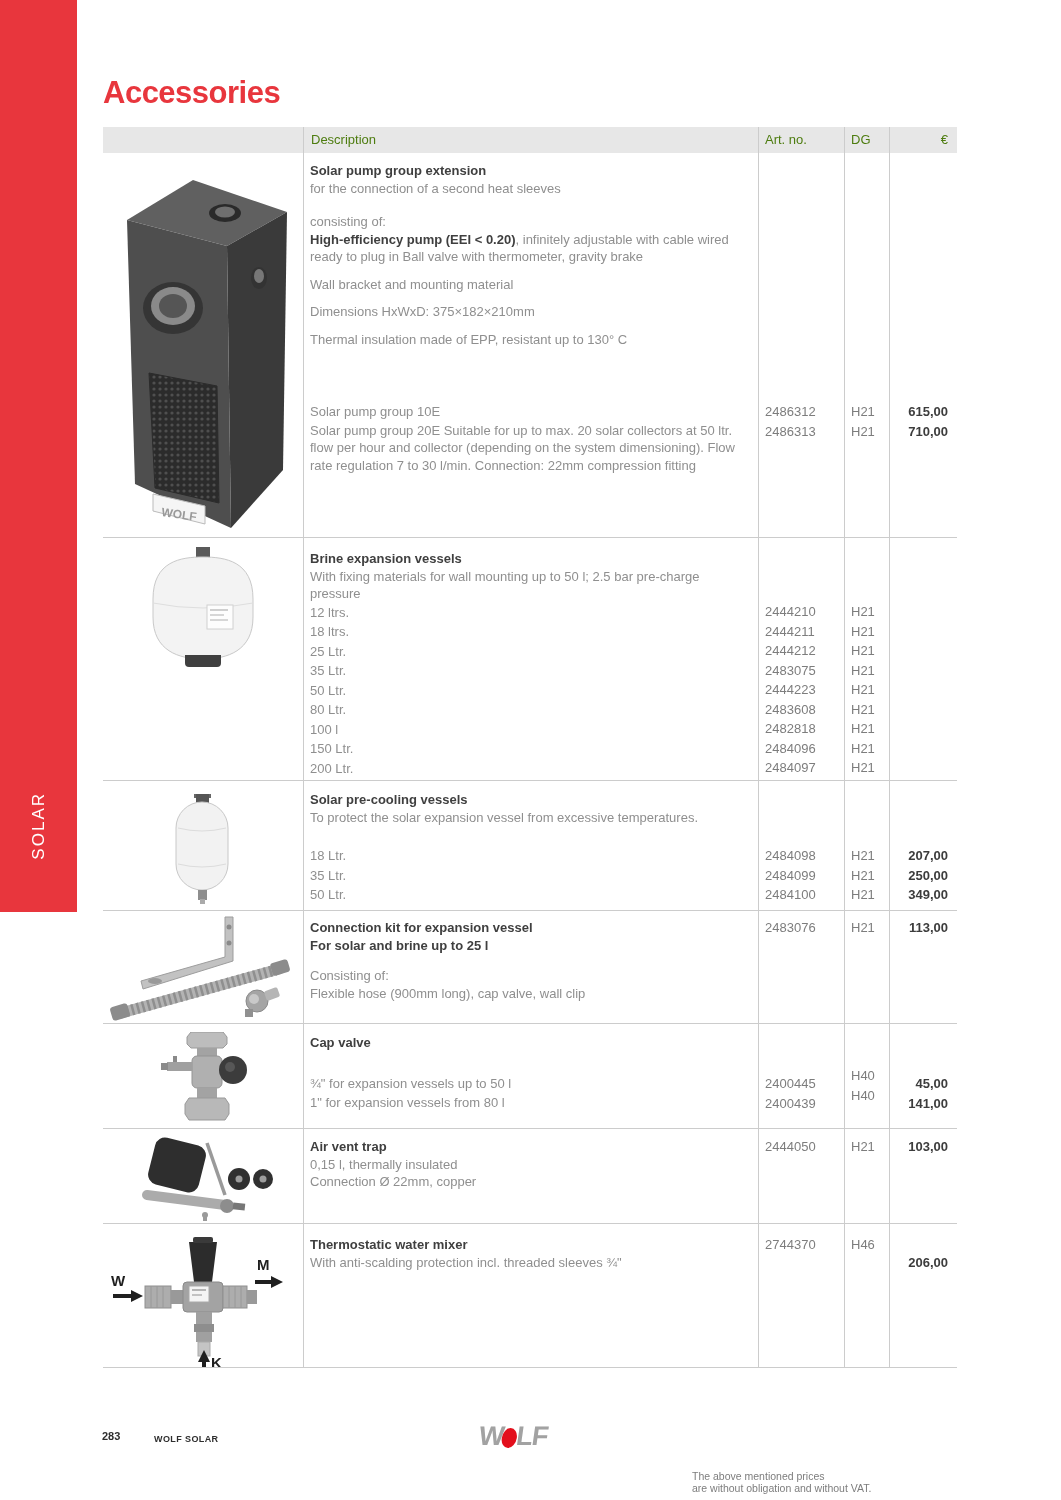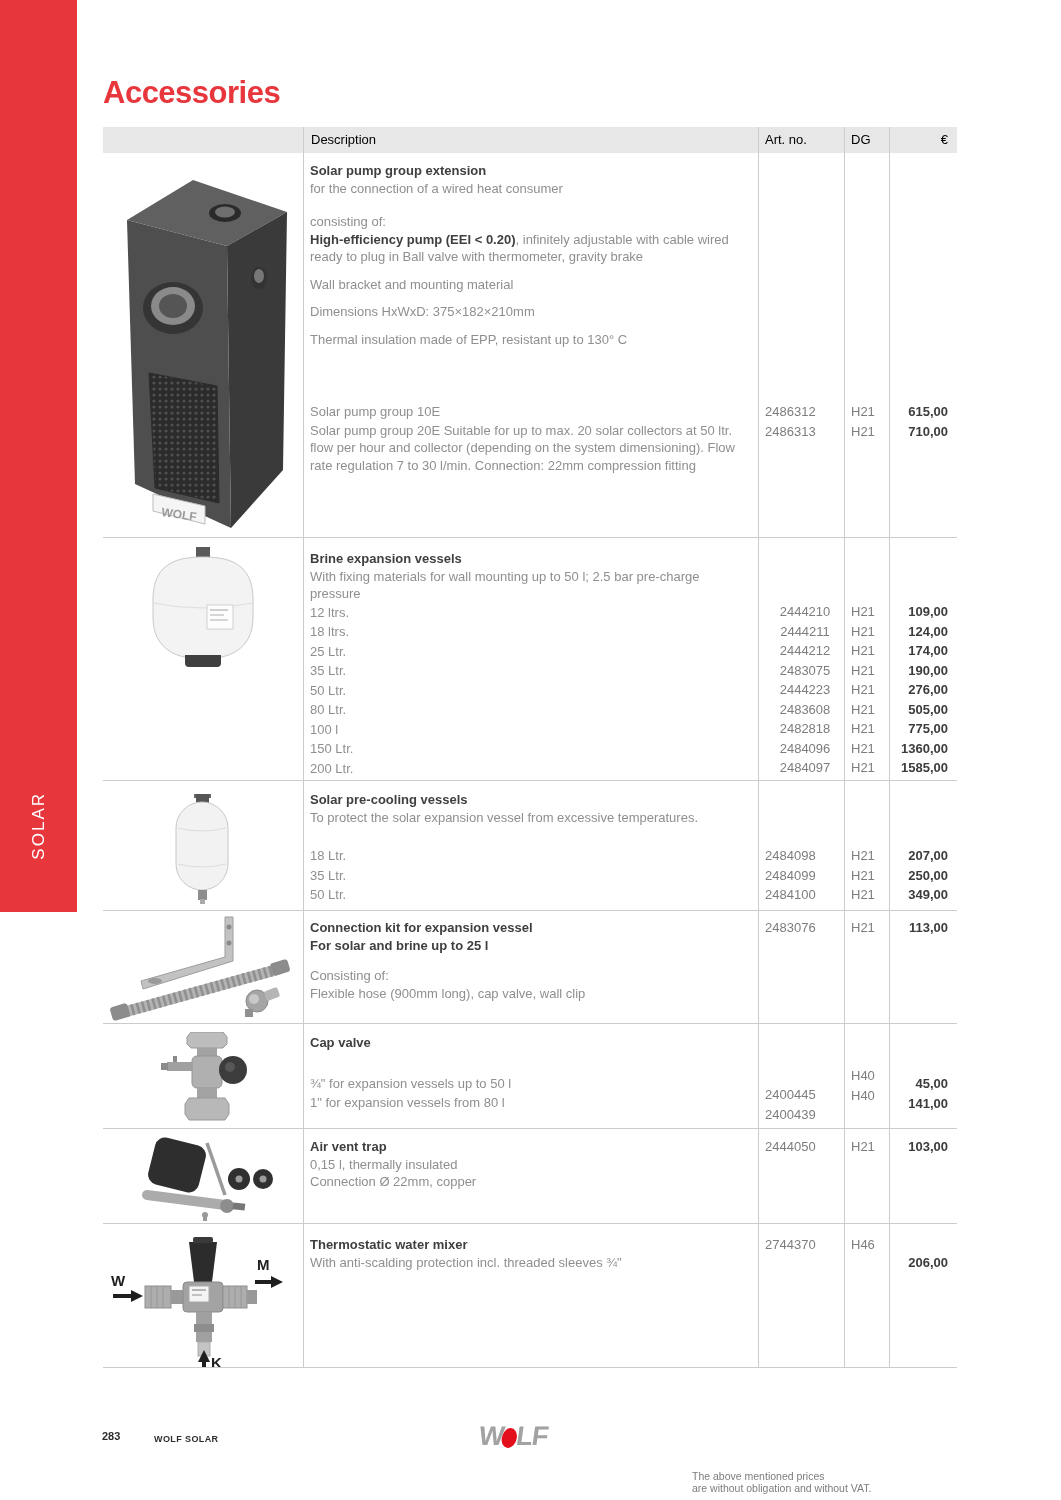--- a/index.html
+++ b/index.html
@@ -9,21 +9,21 @@
   .side-tab{position:absolute;left:0;top:0;width:77px;height:912px;background:#e8363d;}
   .side-tab-label-wrap{position:absolute;left:0;right:0;bottom:52px;display:flex;justify-content:center;}
   .side-tab-label{writing-mode:vertical-rl;transform:rotate(180deg);color:#fff;
         font-size:17px;letter-spacing:2px;}
   
   .page-title{position:absolute;left:103px;top:54px;font-size:31px;font-weight:bold;
         color:#e8363d;letter-spacing:-0.5px;}
   
   .ctable{position:absolute;left:103px;top:127px;width:854px;height:1241px;font-size:13px;}
   .thead{position:absolute;left:0;top:0;width:854px;height:26px;background:#e7e7e7;}
-  .th{position:absolute;top:0;height:26px;line-height:26px;color:#000000;}
+  .th{position:absolute;top:0;height:26px;line-height:26px;color:#4d7c0f;}
   .vline{position:absolute;top:0;bottom:1px;width:1px;background:#ccc;}
   .hline{position:absolute;left:0;width:854px;height:1px;background:#ccc;}
   .row{position:absolute;left:0;width:854px;border-top:1px solid #ccc;box-sizing:border-box;}
   .row.first{border-top:none;}
   .cell{position:absolute;line-height:17.5px;}
   .cell-img{left:0;width:200px;top:0;bottom:0;}
   .cell-desc{left:207px;width:442px;}
   .cell-art{left:662px;width:80px;color:#7d7d7d;}
   .cell-dg{left:748px;width:38px;color:#7d7d7d;}
   .cell-price{left:770px;width:75px;text-align:right;font-weight:bold;color:#3c3c3c;}
@@ -91,21 +91,21 @@
           <ellipse cx="64" cy="148" rx="14" ry="12" fill="#555"></ellipse>
           <ellipse cx="150" cy="120" rx="8" ry="11" fill="#333"></ellipse>
           <ellipse cx="150" cy="118" rx="5" ry="7" fill="#777"></ellipse>
           <path d="M40,215 L108,228 L110,345 L46,330 Z" fill="url(#grille)" stroke="#2b2b2b"></path>
           <path d="M44,336 L96,348 L96,366 L44,353 Z" fill="#f5f5f5" stroke="#bbb"></path>
           <text x="52" y="358" font-size="12" font-weight="bold" fill="#9a9a9a" transform="rotate(8 52 358)">WOLF</text>
         </svg>
       </div>
       <div class="cell cell-desc" style="top:10px;">
         <div class="b">Solar pump group extension</div>
-        <div class="g">for the connection of a wired heat consumer</div>
+        <div class="g">for the connection of a second heat sleeves</div>
         <div class="g mt16">consisting of:</div>
         <div class="g"><span class="b">High-efficiency pump (EEI &lt; 0.20)</span><span>, infinitely adjustable with cable wired ready to plug in Ball valve with thermometer, gravity brake</span></div>
         <div class="g mt10">Wall bracket and mounting material</div>
         <div class="g mt10">Dimensions HxWxD: 375×182×210mm</div>
         <div class="g mt10">Thermal insulation made of EPP, resistant up to 130° C</div>
         <div class="mt54">
           <div class="g lh19">Solar pump group 10E</div>
           <div class="g lh17">Solar pump group 20E Suitable for up to max. 20 solar collectors at 50 ltr. flow per hour and collector (depending on the system dimensioning). Flow rate regulation 7 to 30 l/min. Connection: 22mm compression fitting</div>
         </div>
       </div>
@@ -150,21 +150,21 @@
           <div class="g">18 ltrs.</div>
           <div class="g">25 Ltr.</div>
           <div class="g">35 Ltr.</div>
           <div class="g">50 Ltr.</div>
           <div class="g">80 Ltr.</div>
           <div class="g">100 l</div>
           <div class="g">150 Ltr.</div>
           <div class="g">200 Ltr.</div>
         </div>
       </div>
-      <div class="cell cell-art" style="top:12px;text-align:center;">
+      <div class="cell cell-art" style="top:12px;">
         <div class="stack19" style="margin-top:52px;">
           <div>2444210</div>
           <div>2444211</div>
           <div>2444212</div>
           <div>2483075</div>
           <div>2444223</div>
           <div>2483608</div>
           <div>2482818</div>
           <div>2484096</div>
           <div>2484097</div>
@@ -174,33 +174,20 @@
         <div class="stack19" style="margin-top:52px;">
           <div>H21</div>
           <div>H21</div>
           <div>H21</div>
           <div>H21</div>
           <div>H21</div>
           <div>H21</div>
           <div>H21</div>
           <div>H21</div>
           <div>H21</div>
-        </div>
-      </div>
-      <div class="cell cell-price" style="top:12px;">
-        <div class="stack19" style="margin-top:52px;">
-          <div>109,00</div>
-          <div>124,00</div>
-          <div>174,00</div>
-          <div>190,00</div>
-          <div>276,00</div>
-          <div>505,00</div>
-          <div>775,00</div>
-          <div>1360,00</div>
-          <div>1585,00</div>
         </div>
       </div>
     </div>
 
     <div class="row" style="top:653px;height:130px;">
       <div class="cell cell-img">
         <svg class="pimg" style="left:66px;top:13px;" width="66" height="112" viewBox="0 0 66 112">
           <rect x="25" y="0" width="17" height="4" fill="#666"></rect>
           <rect x="27" y="0" width="13" height="10" fill="#555"></rect>
           <rect x="7" y="8" width="52" height="88" rx="26" fill="#f2f2f2" stroke="#c8c8c8"></rect>
@@ -292,21 +279,21 @@
         </svg>
       </div>
       <div class="cell cell-desc" style="top:10px;">
         <div class="b">Cap valve</div>
         <div class="stack19 mt22">
           <div class="g">¾" for expansion vessels up to 50 l</div>
           <div class="g">1" for expansion vessels from 80 l</div>
         </div>
       </div>
       <div class="cell cell-art" style="top:10px;">
-        <div class="stack19" style="margin-top:51px;">
+        <div class="stack19" style="margin-top:40px;">
           <div>2400445</div>
           <div>2400439</div>
         </div>
       </div>
       <div class="cell cell-dg" style="top:10px;">
         <div class="stack19" style="margin-top:32px;">
           <div>H40</div>
           <div>H40</div>
         </div>
       </div>

